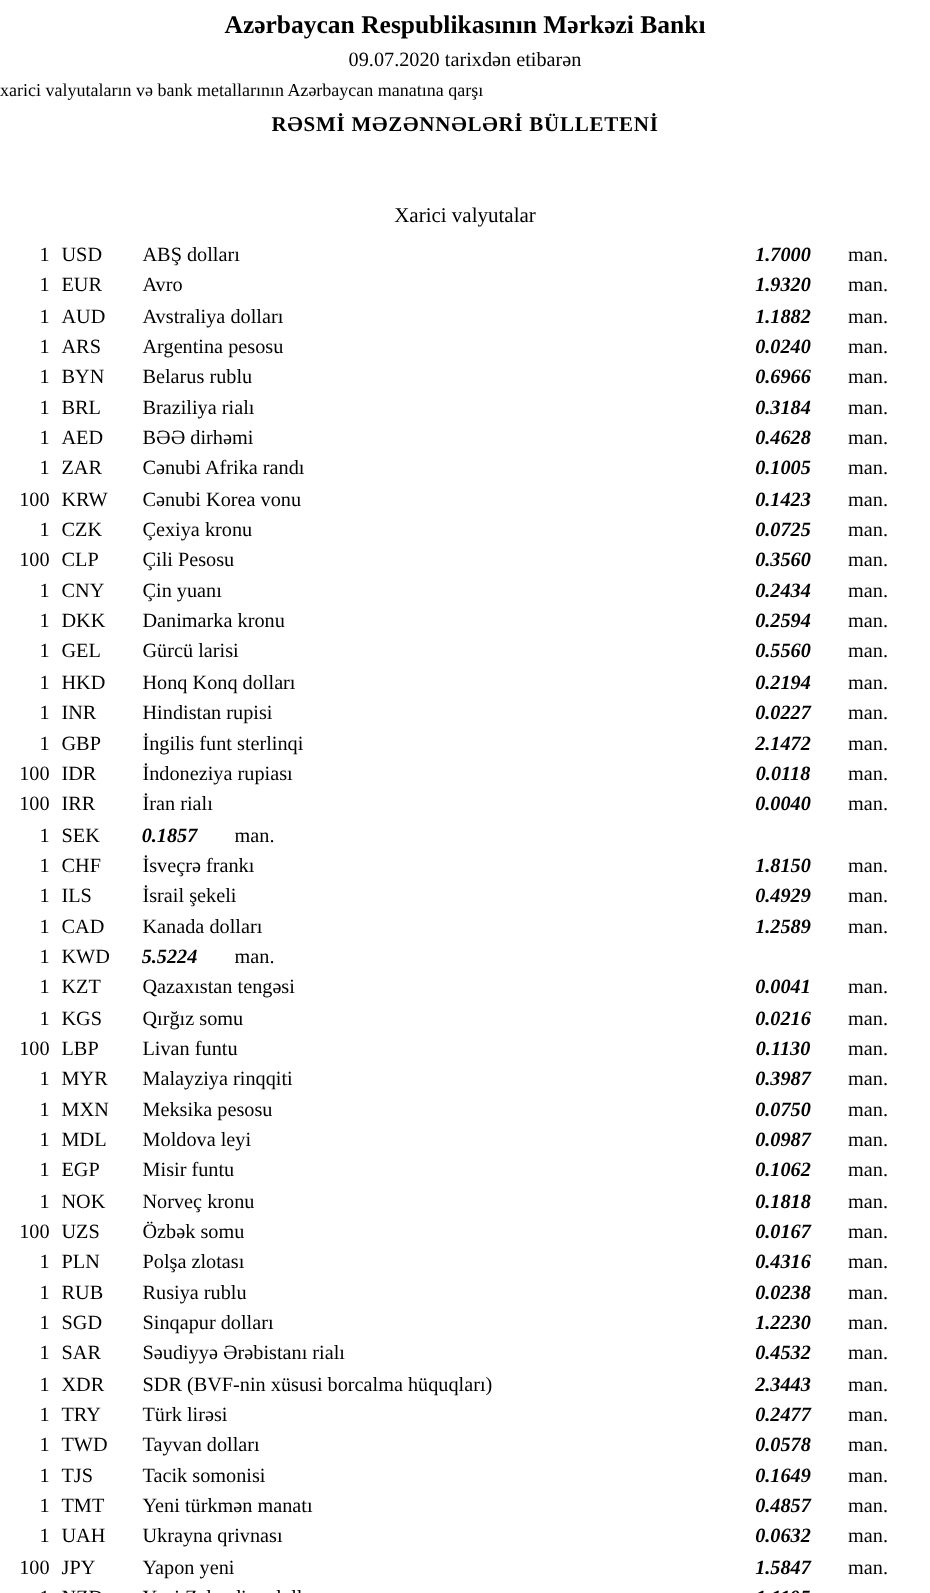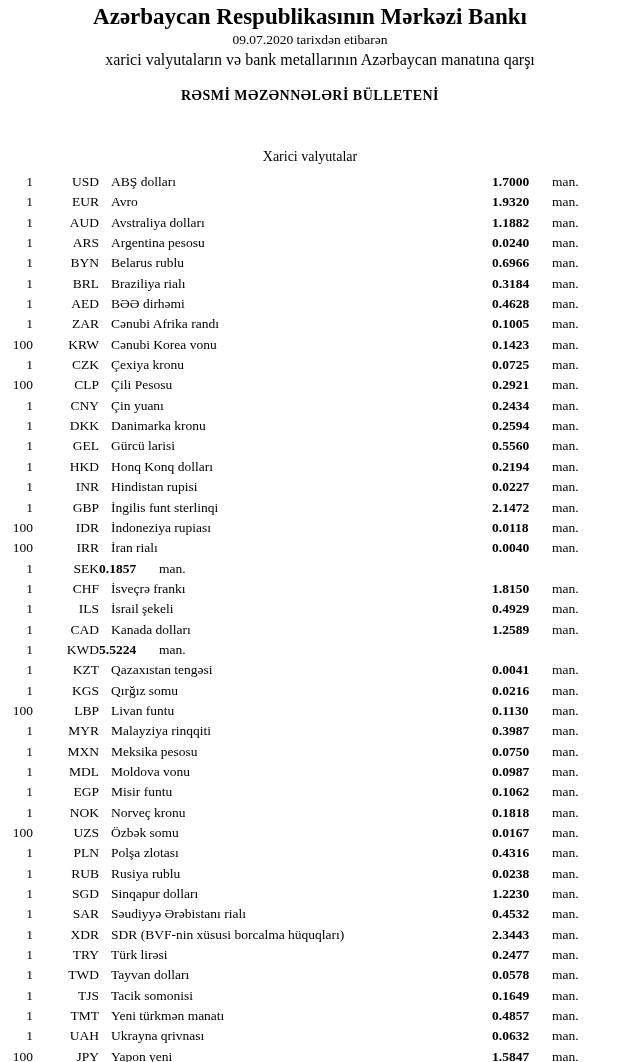--- a/index.html
+++ b/index.html
@@ -15,44 +15,43 @@
     overflow: hidden;
   }
   .page {
     width: 620px;
     height: 1062px;
     box-sizing: border-box;
     padding-top: 6px;
   }
   .hdr-title {
     text-align: center;
-    font-size: 23px;
+    font-size: 17px;
     font-weight: bold;
     line-height: 22px;
   }
   .hdr-date {
     text-align: center;
     font-size: 13.5px;
     font-weight: normal;
     line-height: 20px;
     margin-top: 2px;
   }
   .hdr-subject {
-    text-align: center;
-    font-size: 16px;
+    text-align: left;
+    font-size: 12px;
     line-height: 20px;
-    padding-left: 20px;
   }
   .hdr-bulletin {
     text-align: center;
     font-size: 14px;
     font-weight: bold;
     letter-spacing: 0.5px;
     line-height: 20px;
-    margin-top: 16px;
+    margin-top: 4px;
   }
   .section-title {
     text-align: center;
     font-size: 14px;
     line-height: 18px;
     margin-top: 42px;
     margin-bottom: 8px;
   }
   .rates {
     box-sizing: border-box;
@@ -66,37 +65,39 @@
     font-size: 13.5px;
     white-space: nowrap;
   }
   .qty {
     width: 25px;
     text-align: right;
     flex: 0 0 auto;
   }
   .code {
     width: 42px;
-    margin-left: 24px;
-    text-align: right;
+    margin-left: 8px;
+    text-align: left;
     flex: 0 0 auto;
   }
   .name {
     flex: 1 1 auto;
     padding-left: 12px;
     overflow: hidden;
   }
   .rate {
     width: 60px;
-    text-align: left;
+    text-align: center;
     font-weight: bold;
+    font-style: italic;
     flex: 0 0 auto;
   }
   .unit {
     width: 40px;
+    text-align: right;
     flex: 0 0 auto;
   }
 </style>
 </head>
 <body>
 
 <div class="page">
 
   <div class="hdr-title">Azərbaycan Respublikasının Mərkəzi Bankı</div>
 
@@ -186,21 +187,21 @@
     <span class="code">CZK</span>
     <span class="name">Çexiya kronu</span>
     <span class="rate">0.0725</span>
     <span class="unit">man.</span>
   </div>
 
   <div class="row">
     <span class="qty">100</span>
     <span class="code">CLP</span>
     <span class="name">Çili Pesosu</span>
-    <span class="rate">0.2921</span>
+    <span class="rate">0.3560</span>
     <span class="unit">man.</span>
   </div>
 
   <div class="row">
     <span class="qty">1</span>
     <span class="code">CNY</span>
     <span class="name">Çin yuanı</span>
     <span class="rate">0.2434</span>
     <span class="unit">man.</span>
   </div>
@@ -335,21 +336,21 @@
     <span class="qty">1</span>
     <span class="code">MXN</span>
     <span class="name">Meksika pesosu</span>
     <span class="rate">0.0750</span>
     <span class="unit">man.</span>
   </div>
 
   <div class="row">
     <span class="qty">1</span>
     <span class="code">MDL</span>
-    <span class="name">Moldova vonu</span>
+    <span class="name">Moldova leyi</span>
     <span class="rate">0.0987</span>
     <span class="unit">man.</span>
   </div>
 
   <div class="row">
     <span class="qty">1</span>
     <span class="code">EGP</span>
     <span class="name">Misir funtu</span>
     <span class="rate">0.1062</span>
     <span class="unit">man.</span>

